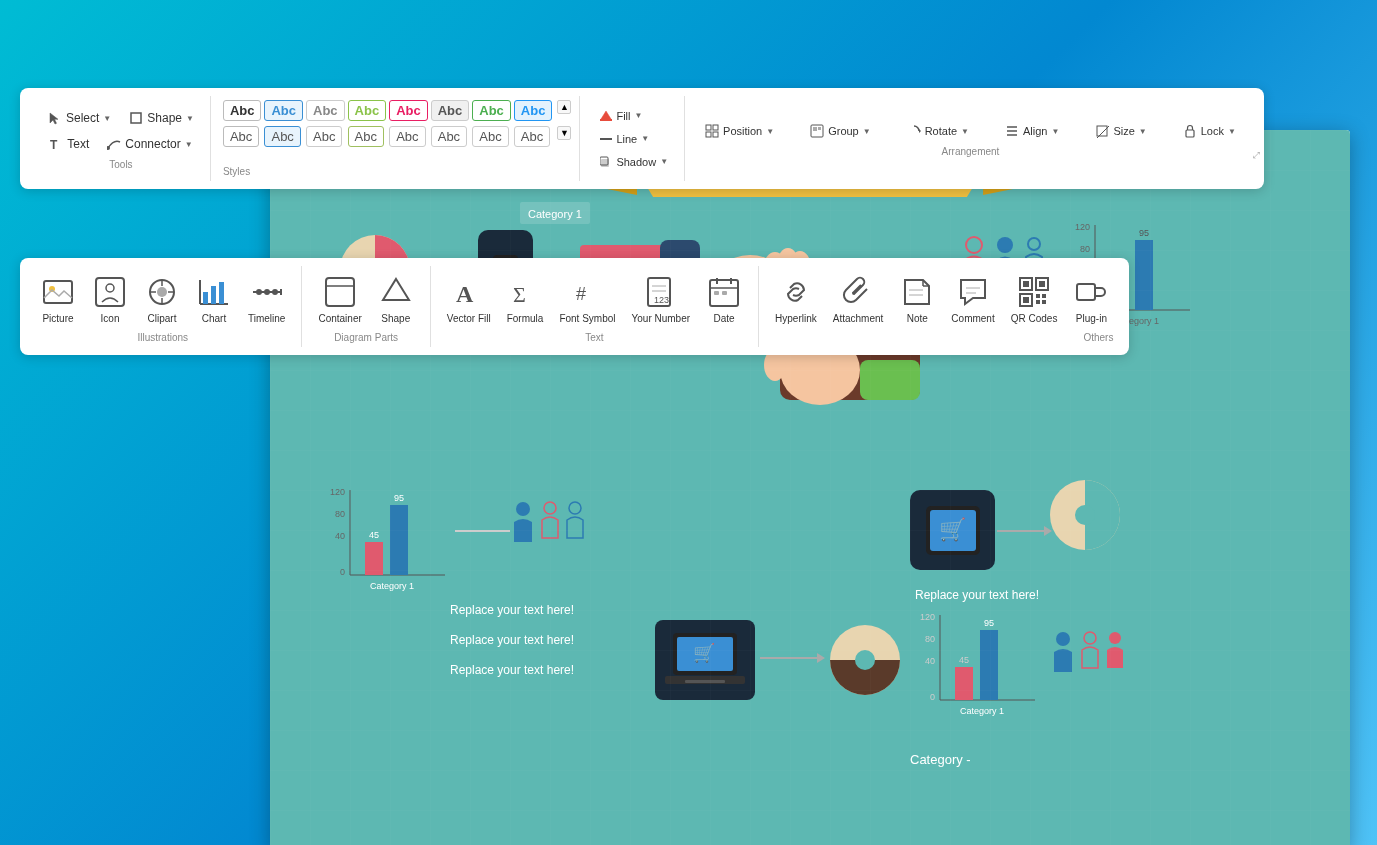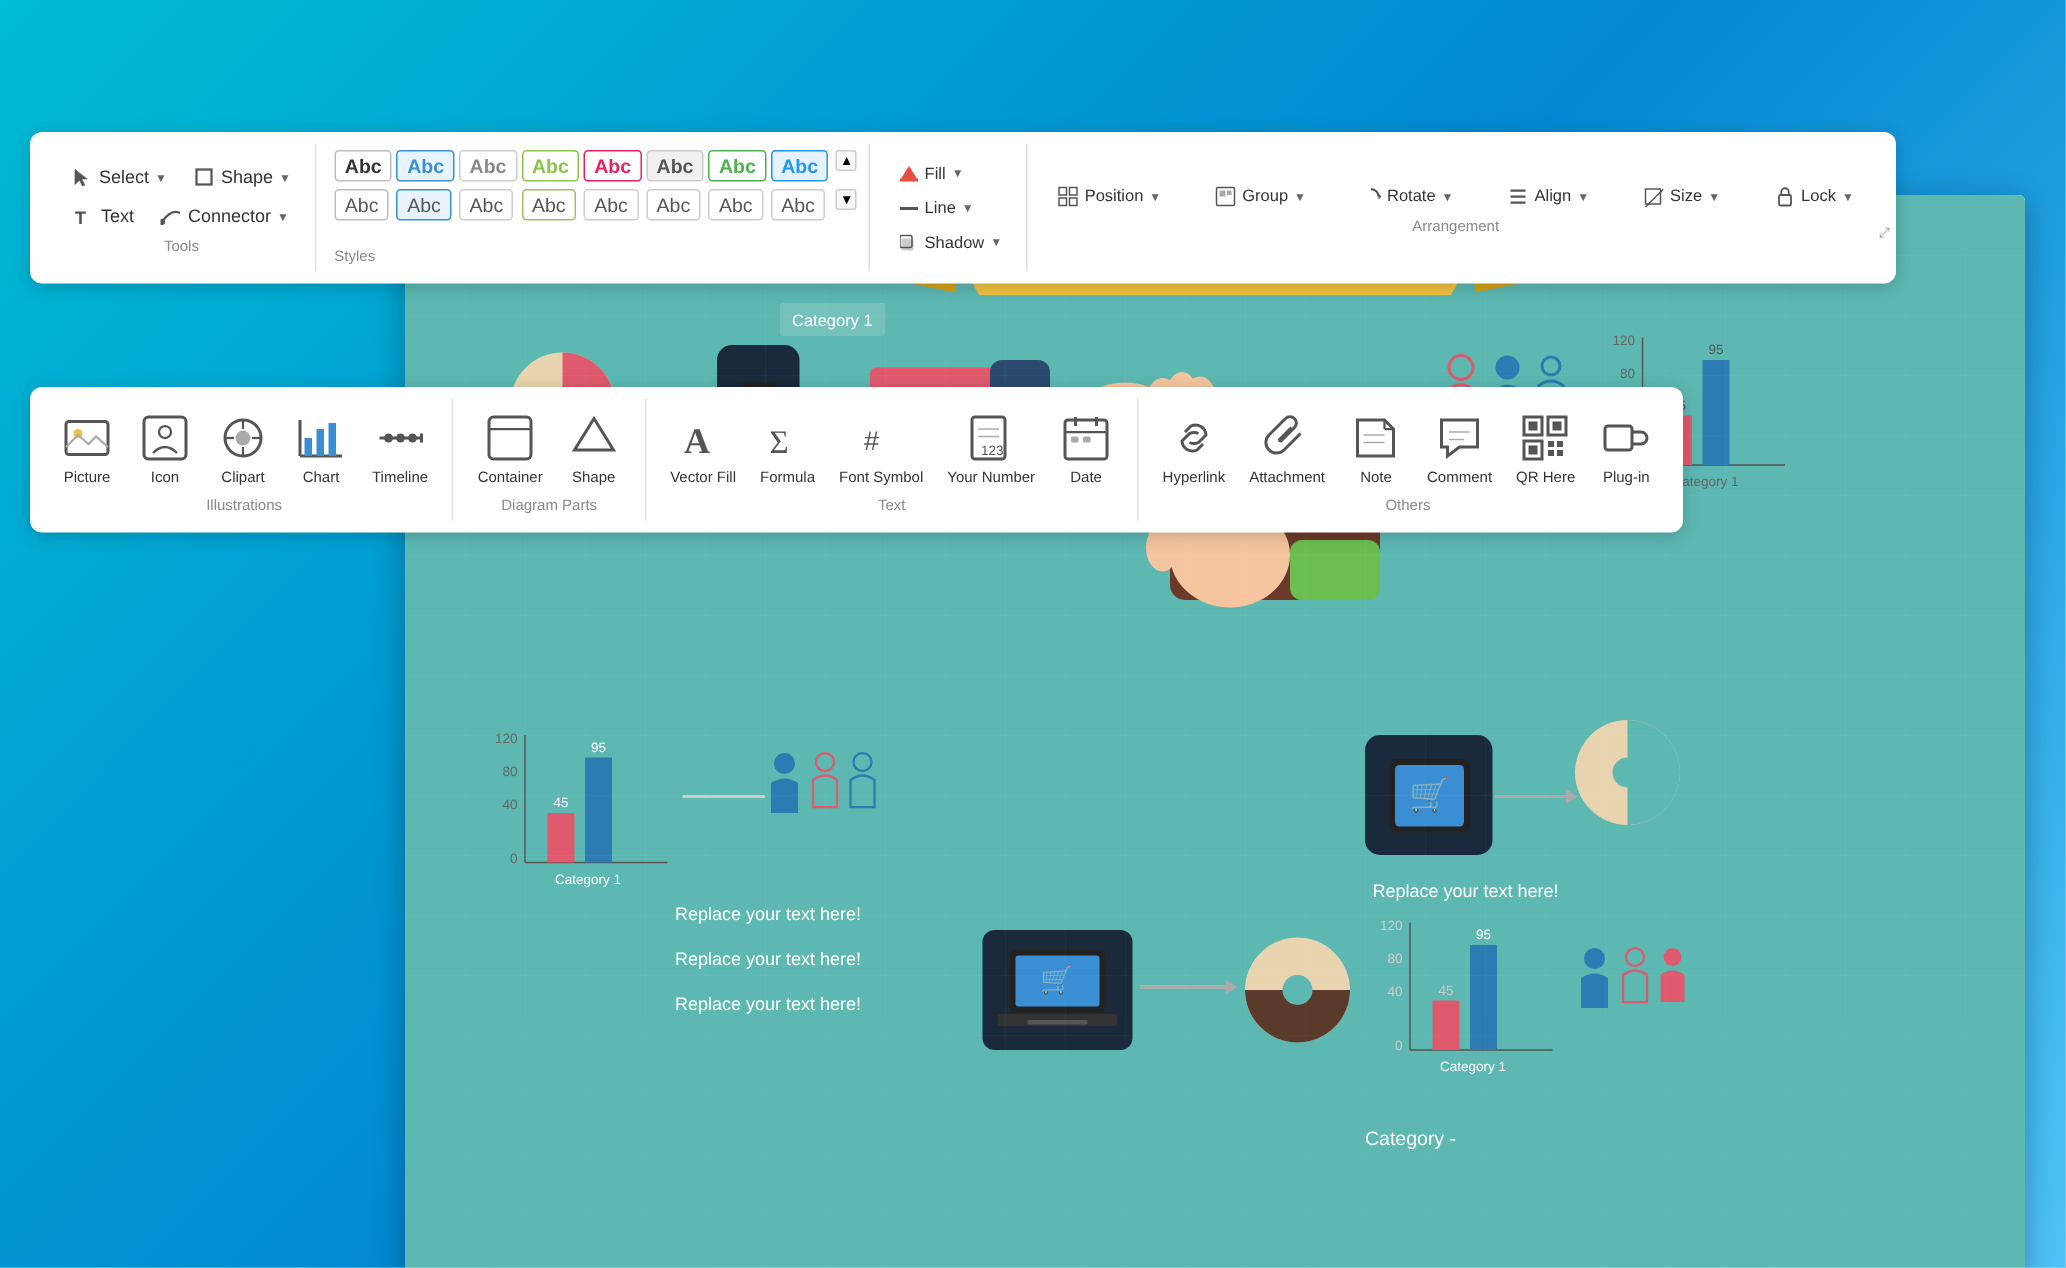--- a/index.html
+++ b/index.html
@@ -128,21 +128,21 @@
       z-index: 100;
     }
 
     .insert-section {
       display: flex;
       flex-direction: column;
       align-items: center;
       padding: 4px 12px;
       border-right: 1px solid #e0e0e0;
     }
-    .insert-section:last-child { border-right: none; }
+    .insert-section:last-child { border-right: none; align-items: flex-end; }
 
     .insert-items {
       display: flex;
       gap: 8px;
       align-items: flex-end;
     }
 
     .insert-item {
       display: flex;
       flex-direction: column;
@@ -541,21 +541,21 @@
               <rect x="2" y="18" width="12" height="12" fill="none" stroke="#555" stroke-width="2"></rect>
               <rect x="5" y="5" width="6" height="6" fill="#555"></rect>
               <rect x="21" y="5" width="6" height="6" fill="#555"></rect>
               <rect x="5" y="21" width="6" height="6" fill="#555"></rect>
               <rect x="18" y="18" width="4" height="4" fill="#555"></rect>
               <rect x="24" y="18" width="4" height="4" fill="#555"></rect>
               <rect x="18" y="24" width="4" height="4" fill="#555"></rect>
               <rect x="24" y="24" width="4" height="4" fill="#555"></rect>
             </svg>
         </div>
-        <div class="insert-label">QR Here</div>
+        <div class="insert-label">QR Codes</div>
       </div>
       <div class="insert-item">
         <div class="insert-icon">
           <svg width="32" height="32" viewBox="0 0 32 32">
               <rect x="2" y="8" width="18" height="16" rx="2" fill="none" stroke="#555" stroke-width="2"></rect>
               <path d="M20 12 H26 A4 4 0 0 1 26 20 H20" fill="none" stroke="#555" stroke-width="2"></path>
             </svg>
         </div>
         <div class="insert-label">Plug-in</div>
       </div>

